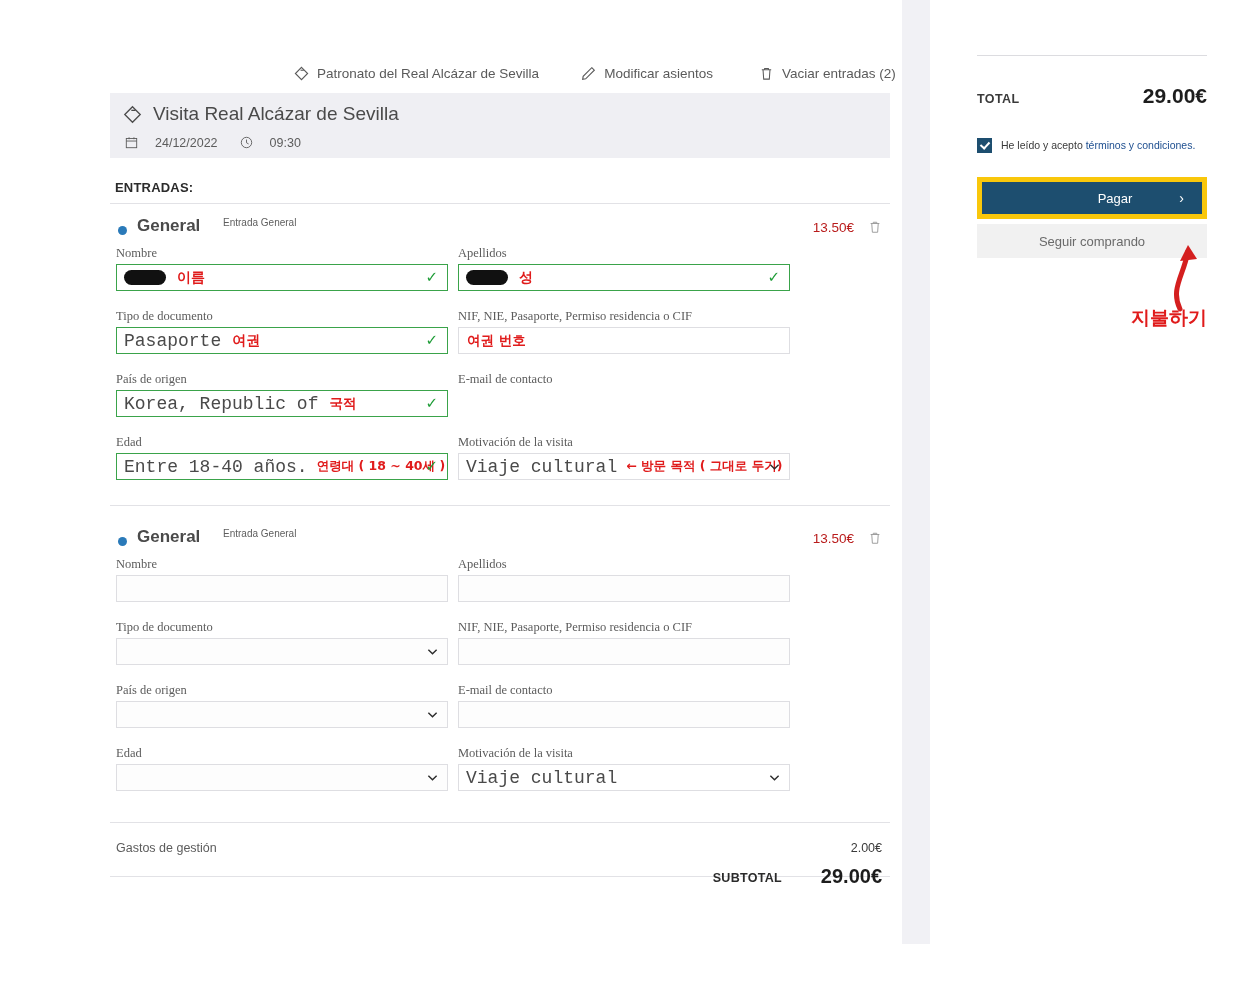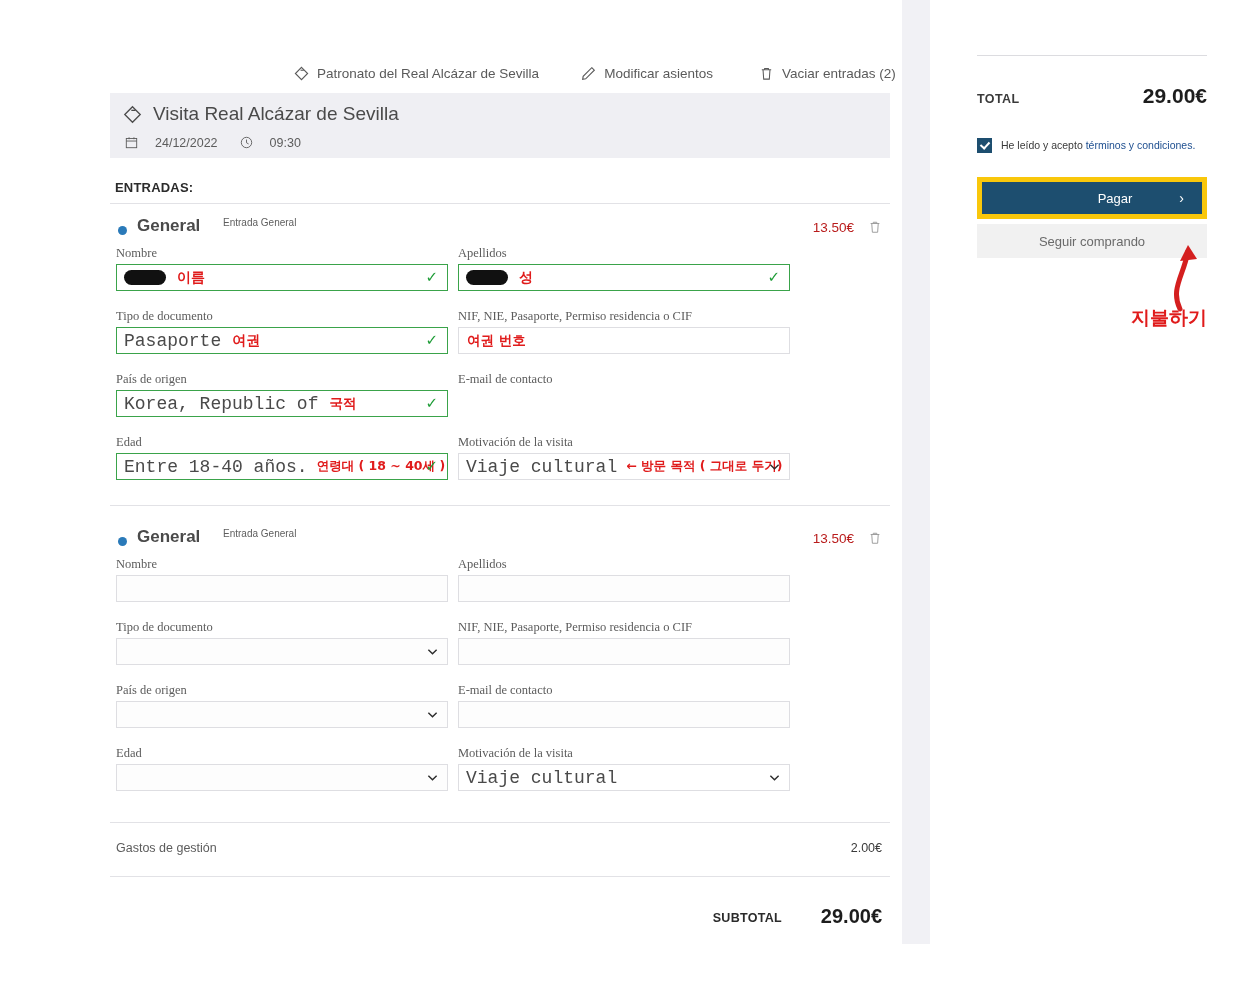--- a/index.html
+++ b/index.html
@@ -452,21 +452,21 @@
 
   <div class="rule" style="top:822px;"></div>
 
   <div class="fee-row" style="top:841px;">
     <span class="fee-label">Gastos de gestión</span>
     <span class="fee-val">2.00€</span>
   </div>
 
   <div class="rule" style="top:876px;"></div>
 
-  <div class="fee-row" style="top:905px;">
+  <div class="fee-row" style="top:865px;">
     <span class="sub-label">SUBTOTAL</span>
     <span class="sub-val">29.00€</span>
   </div>
 
   <div class="aside">
     <div class="aside-rule"></div>
 
     <div class="total-row">
       <span class="total-label">TOTAL</span>
       <span class="total-val">29.00€</span>

